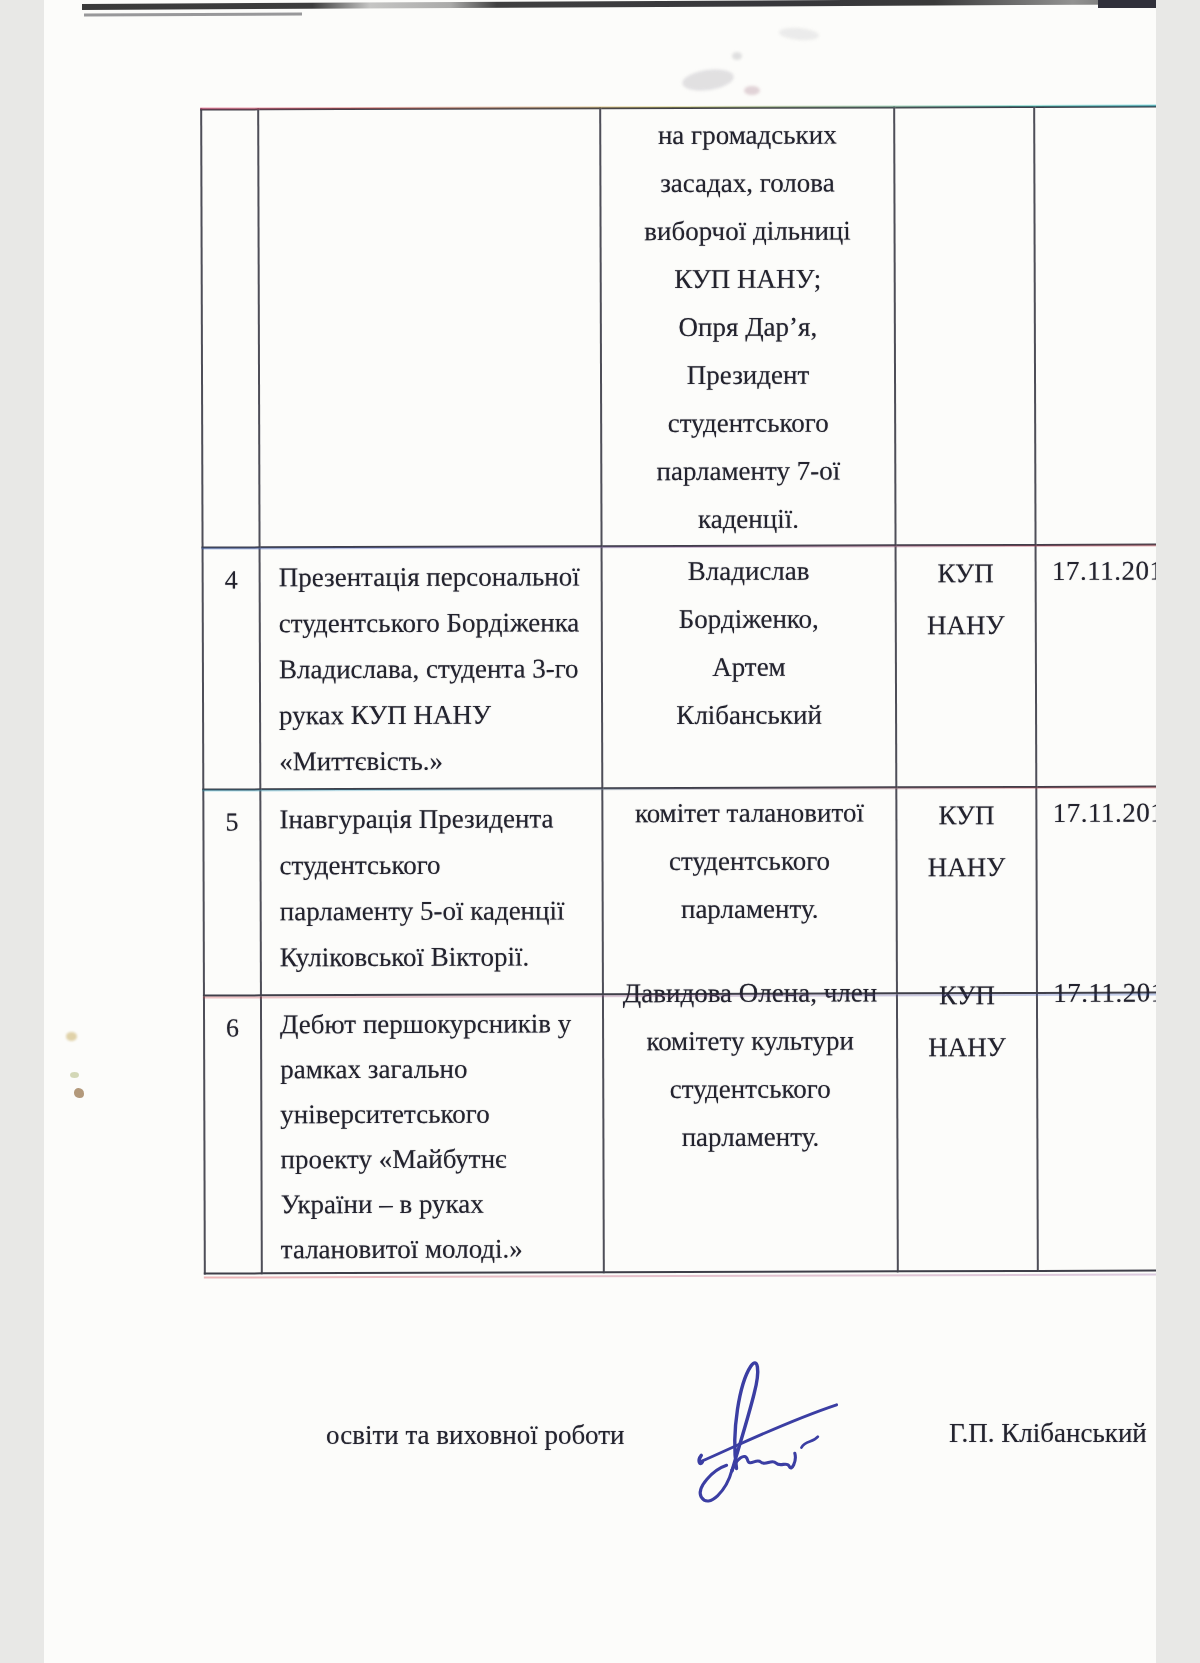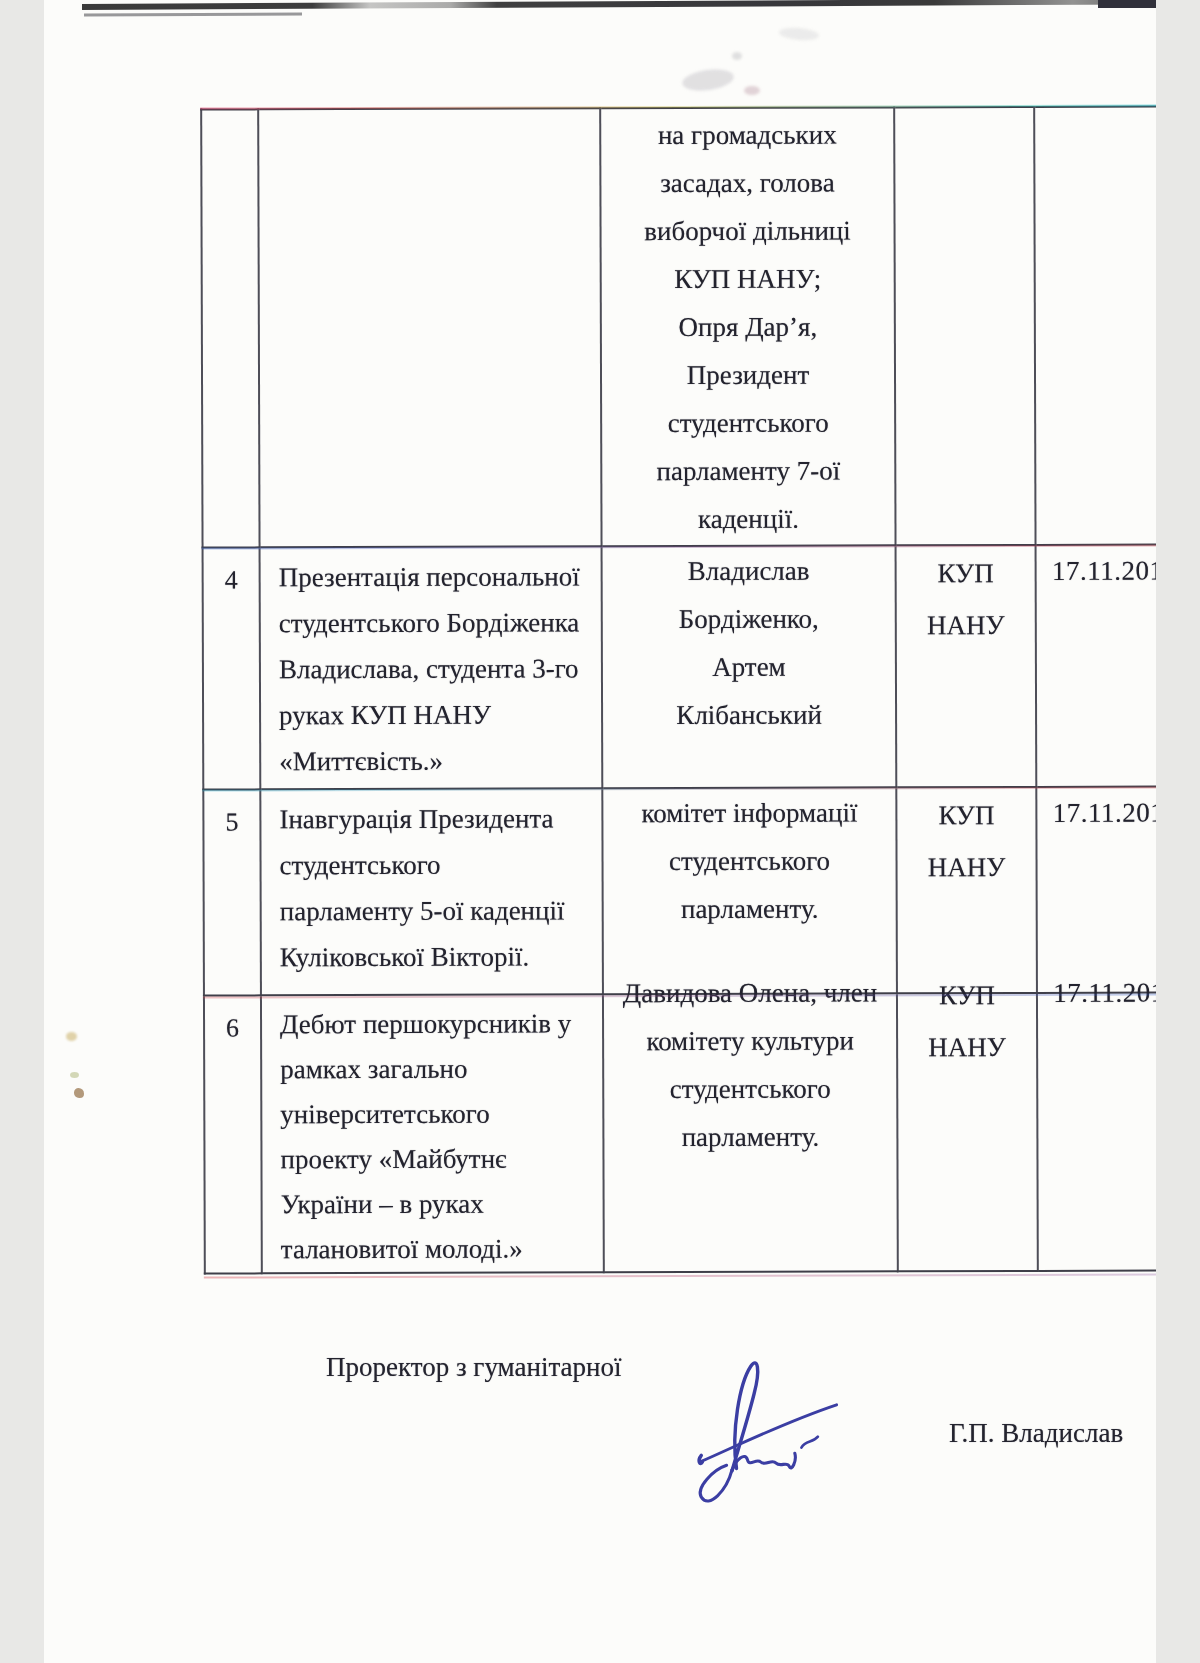--- a/index.html
+++ b/index.html
@@ -165,21 +165,21 @@
           <tr class="row-2">
             <td class="num">5</td>
             <td class="event">
               <div>Інавгурація Президента</div>
               <div>студентського</div>
               <div>парламенту 5-ої каденції</div>
               <div>Куліковської Вікторії.</div>
             </td>
             <td class="people">
               <div class="cellwrap">
-                <div>комітет інформації</div>
+                <div>комітет талановитої</div>
                 <div>студентського</div>
                 <div>парламенту.</div>
               </div>
             </td>
             <td class="place">
               <div class="cellwrap">
                 <div>КУП</div>
                 <div>НАНУ</div>
               </div>
             </td>
@@ -217,27 +217,27 @@
           </tr>
         </tbody>
     </table>
     <div class="fringe f-top"></div>
     <div class="fringe f-1"></div>
     <div class="fringe f-2"></div>
     <div class="fringe f-3"></div>
     <div class="fringe f-bottom"></div>
   </div>
 
-  <div class="footer-role-1">Проректор з гуманітарної</div>
+  <div class="footer-role-2">освіти та виховної роботи</div>
 
   <svg class="signature" viewBox="0 0 150 150" fill="none">
     <g stroke="#3b3ea3" stroke-width="3.1" stroke-linecap="round" fill="none">
       <path d="M14,100 C12,104 9,99 13,94"></path>
       <path d="M14,99 C44,86 88,64 136,48" stroke-width="2.6"></path>
       <path d="M45,106 C40,72 48,28 58,13 C64,4 67,15 61,38 C55,62 46,90 41,108"></path>
       <path d="M41,107 C45,97 53,91 55,98 C57,105 63,96 67,100 C71,104 77,97 81,101 C85,105 91,99 93,104 C95,109 100,99 98,92" stroke-width="2.8"></path>
       <path d="M41,107 C36,126 20,143 13,132 C8,123 24,107 36,103" stroke-width="2.8"></path>
       <path d="M104,87 C108,80 114,83 119,77" stroke-width="2.4"></path>
     </g>
   </svg>
 
-  <div class="footer-name">Г.П. Владислав</div>
+  <div class="footer-name">Г.П. Клібанський</div>
 </div>
 
 </body></html>

